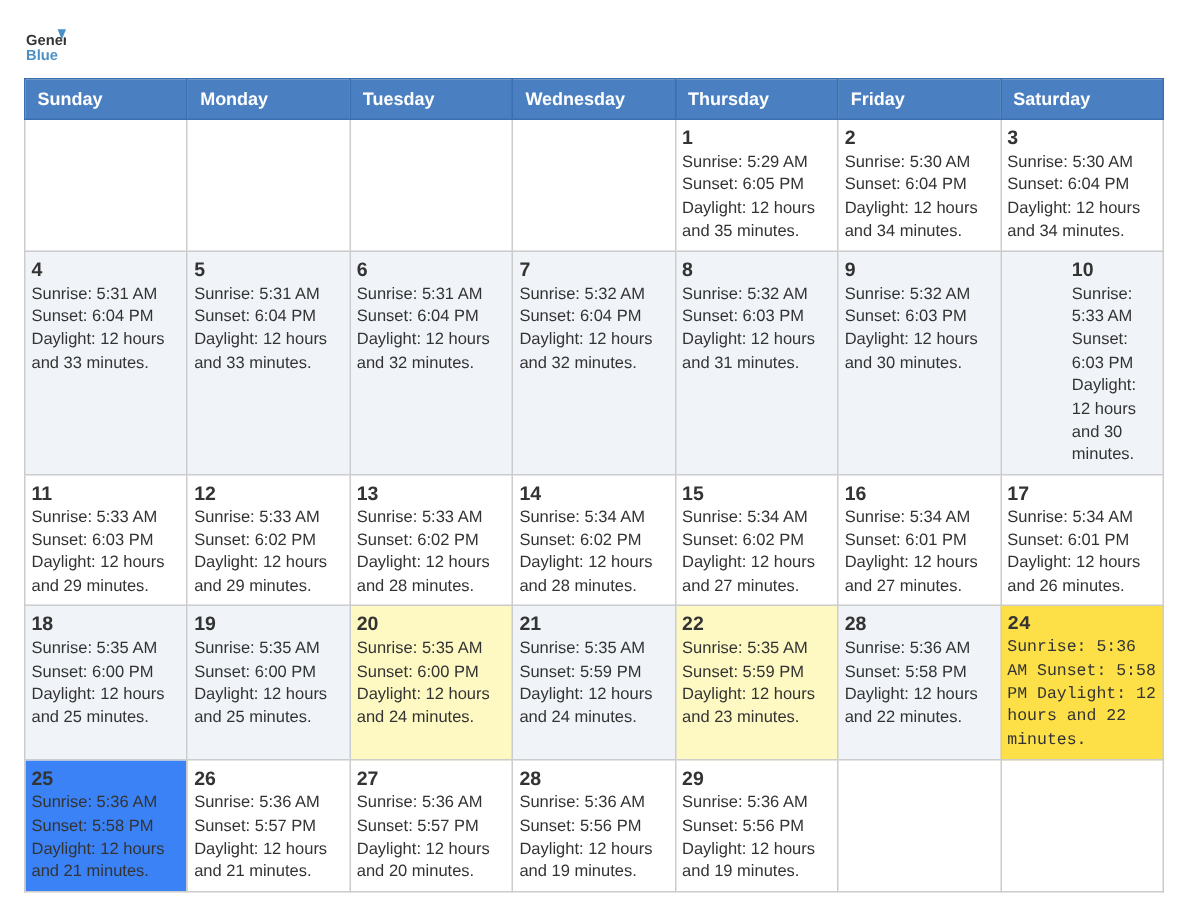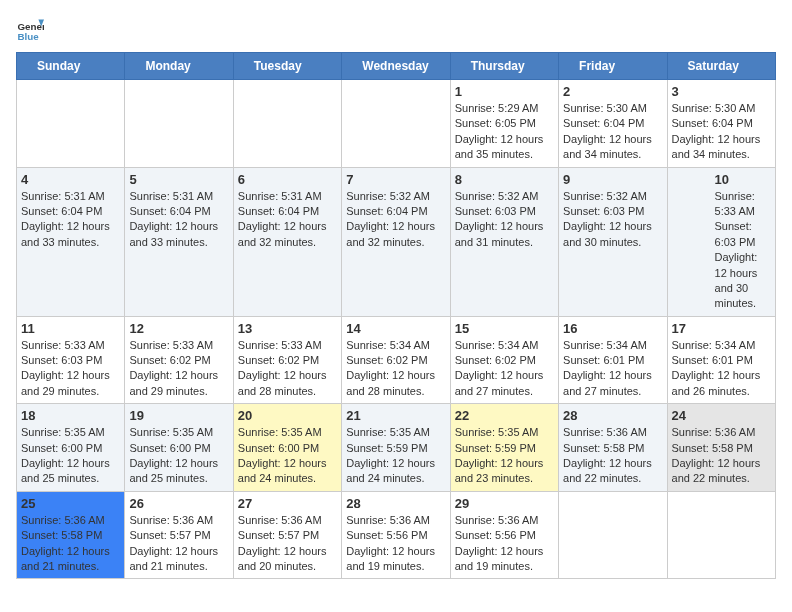--- a/index.html
+++ b/index.html
@@ -38,21 +38,21 @@
       color: #555;
     }
     .calendar-table {
       width: 100%;
       border-collapse: collapse;
       font-size: 11px;
     }
     .calendar-table th {
       background-color: #4a7fc1;
       color: #fff;
-      padding: 6px 20px;
+      padding: 6px 8px;
       text-align: left;
       font-size: 12px;
       border: 1px solid #3a6fb1;
     }
     .calendar-table td {
       vertical-align: top;
       padding: 4px;
       border: 1px solid #ccc;
       height: 85px;
       width: calc(100% / 7);
@@ -283,21 +283,21 @@
 Daylight: 12 hours
 and 23 minutes.</div>
         </td>
         <td style="background-color: rgb(240, 244, 248);">
           <span class="day-number">28</span>
           <div class="day-info">Sunrise: 5:36 AM
 Sunset: 5:58 PM
 Daylight: 12 hours
 and 22 minutes.</div>
         </td>
-        <td style="background-color: #e5e5e5;">
+        <td style="background-color: #fde047; font-family: Liberation Mono, monospace;">
           <span class="day-number">24</span>
           <div class="day-info">Sunrise: 5:36 AM
 Sunset: 5:58 PM
 Daylight: 12 hours
 and 22 minutes.</div>
         </td>
       </tr>
       <tr>
         <td style="background-color: #3b82f6;">
           <span class="day-number">25</span>

